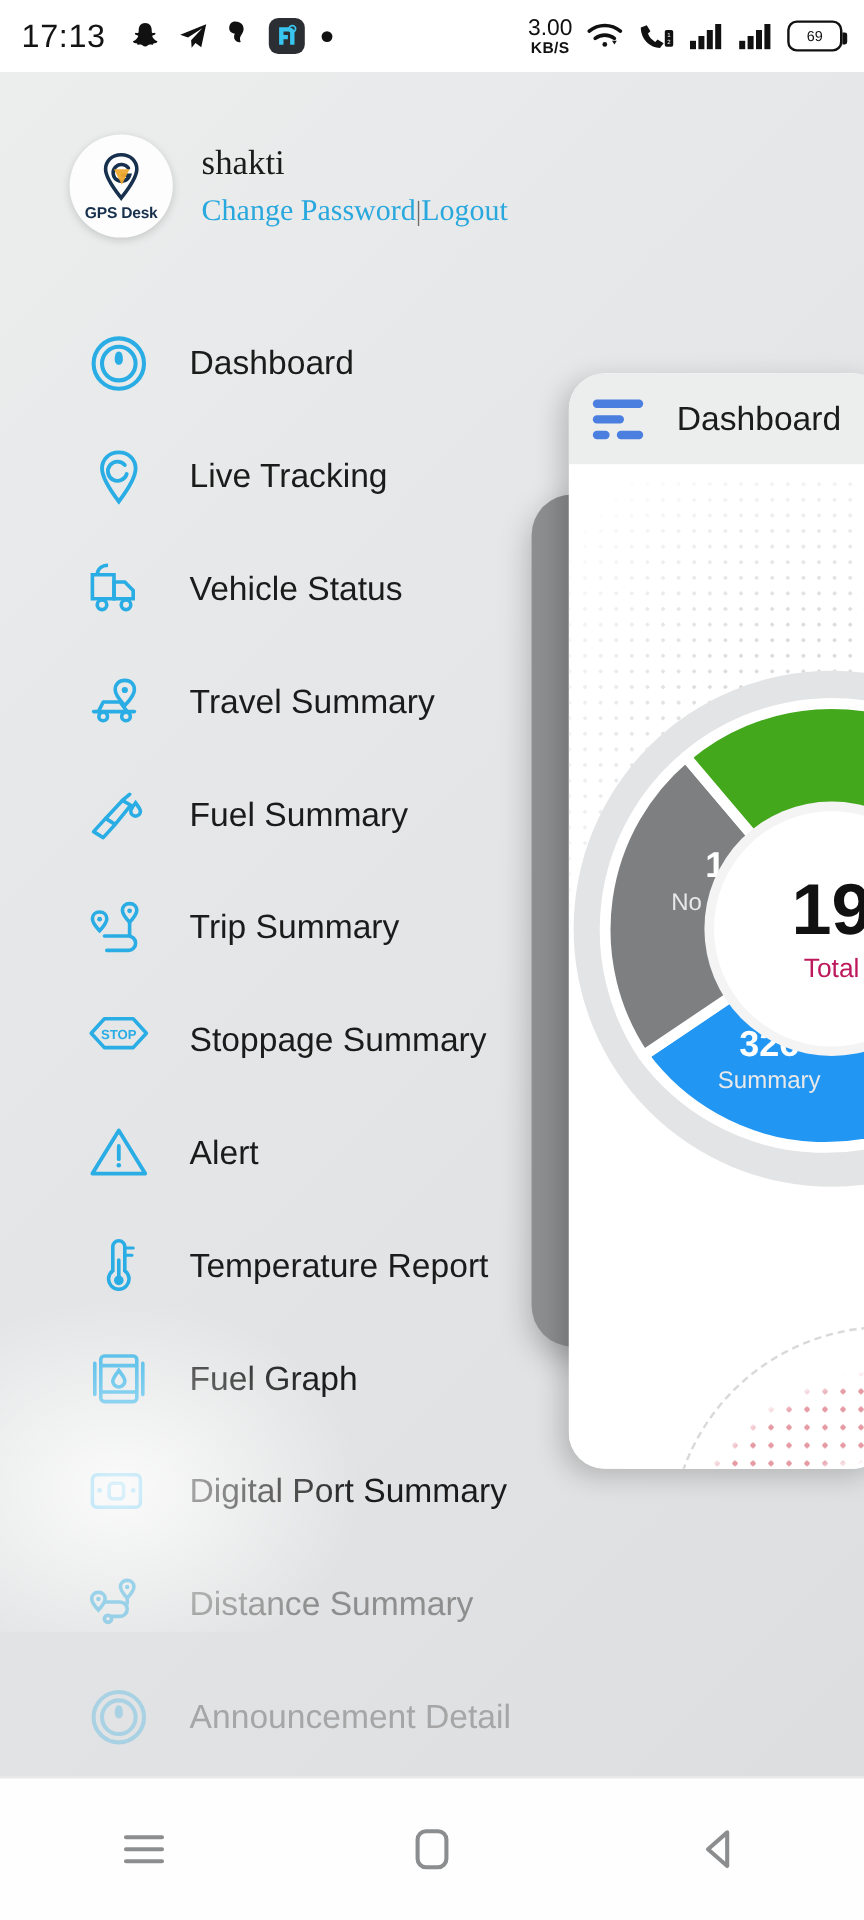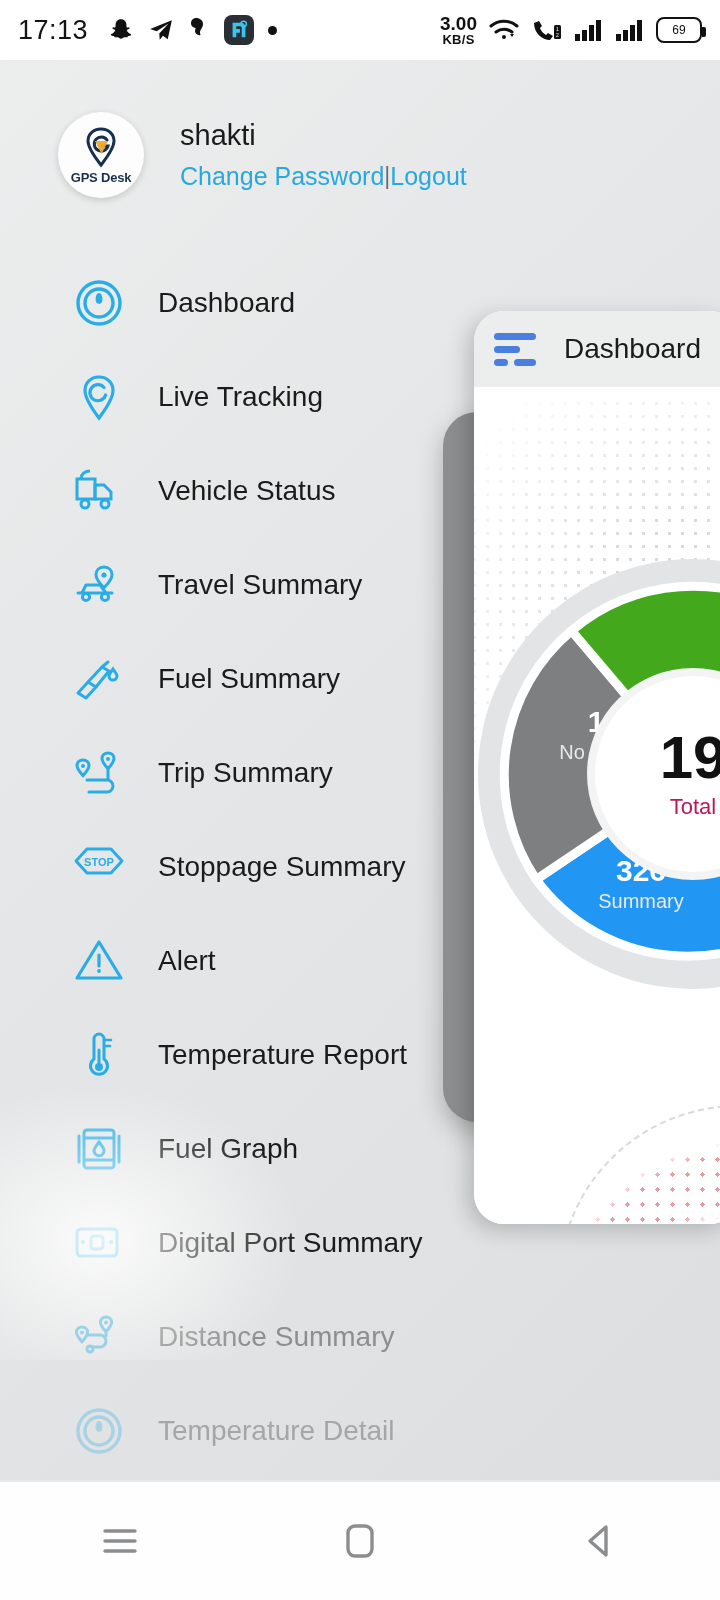--- a/index.html
+++ b/index.html
@@ -14,21 +14,21 @@
   
   .statusbar{
     position:absolute; top:0; left:0; width:720px; height:60px;
     background:#ffffff;
     display:flex; align-items:center; padding:12px 18px;
   }
   .sb-time{ font-size:27px; color:#141414; letter-spacing:.5px; margin-right:20px;}
   .sb-left-icons{ display:flex; align-items:center; gap:14px; }
   .sb-right{ margin-left:auto; display:flex; align-items:center; gap:11px; }
   .sb-net{ display:flex; flex-direction:column; align-items:center; line-height:1; }
-  .sb-net .n1{ font-size:19px; color:#111; font-weight:700;}
+  .sb-net .n1{ font-size:19px; color:#111; font-weight:400;}
   .sb-net .n2{ font-size:13px; color:#111; font-weight:700; letter-spacing:.3px;}
   .ic{ display:block; }
   .fb-badge{
     width:30px;height:30px;border-radius:8px;background:#2b2f33;
     display:flex;align-items:center;justify-content:center;
   }
   .dot-ic{ width:9px;height:9px;border-radius:50%;background:#111; }
   .battery{
     width:46px;height:26px;border:2.5px solid #111;border-radius:8px;
     display:flex;align-items:center;justify-content:center;position:relative;
@@ -51,21 +51,21 @@
   }
 
   .profile{ display:flex; align-items:center; padding:52px 0 0 58px; }
   .avatar{
     width:86px;height:86px;border-radius:50%;background:#fdfdfd;
     box-shadow:0 2px 7px rgba(0,0,0,.16);
     display:flex;flex-direction:column;align-items:center;justify-content:center;
     flex:none;
   }
   .avatar .logotext{ font-size:13px; font-weight:700; color:#17304d; letter-spacing:-.2px; margin-top:1px;}
-  .prof-right{ margin-left:36px; }
+  .prof-right{ margin-left:24px;font-family:Liberation Serif, serif; }
   .username{ font-size:29px; color:#1b1b1b; font-weight:400; line-height:1.15; }
   .prof-links{ margin-top:9px; display:flex; align-items:center; }
   .plink{ font-size:25px; color:#29a8dd; }
   .psep{ color:#6d6d6d; font-size:23px; }
 
   
   .menu{ margin-top:58px; }
   .mitem{
     display:flex; align-items:center; height:94px; padding-left:70px;
   }
@@ -383,21 +383,21 @@
     </div>
 
     <div class="mitem dim2">
       <span class="micon">
         <svg width="52" height="52" viewBox="0 0 52 52">
             <circle cx="26" cy="26" r="21" fill="none" stroke="#29ade4" stroke-width="3.4"></circle>
             <circle cx="26" cy="26" r="14" fill="none" stroke="#29ade4" stroke-width="3.4"></circle>
             <path d="M26 16c2.4 0 3.4 3 3.4 6.6 0 2.6-1.4 4.4-3.4 4.4s-3.4-1.8-3.4-4.4C22.6 19 23.6 16 26 16z" fill="#29ade4"></path>
           </svg>
       </span>
-      <span class="mlabel">Temperature Detail</span>
+      <span class="mlabel">Announcement Detail</span>
     </div>
 
   </div>
 </div>
 
 <div class="card-back"></div>
 
 <div class="card-front">
   <div class="card-topbar">
     <span class="hamb">

